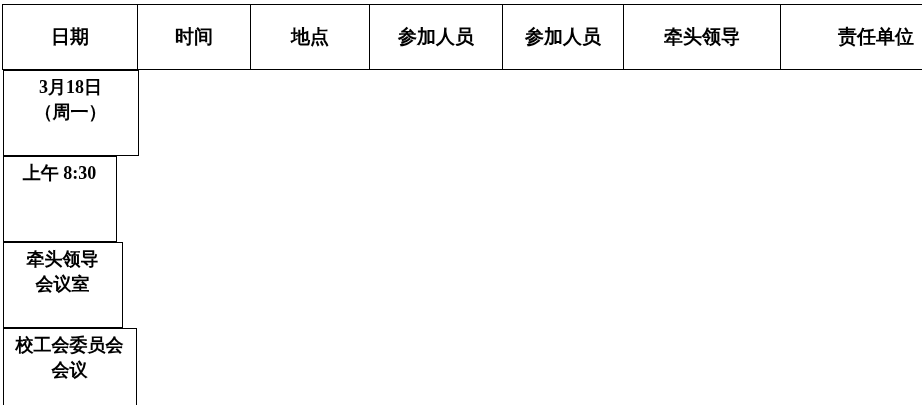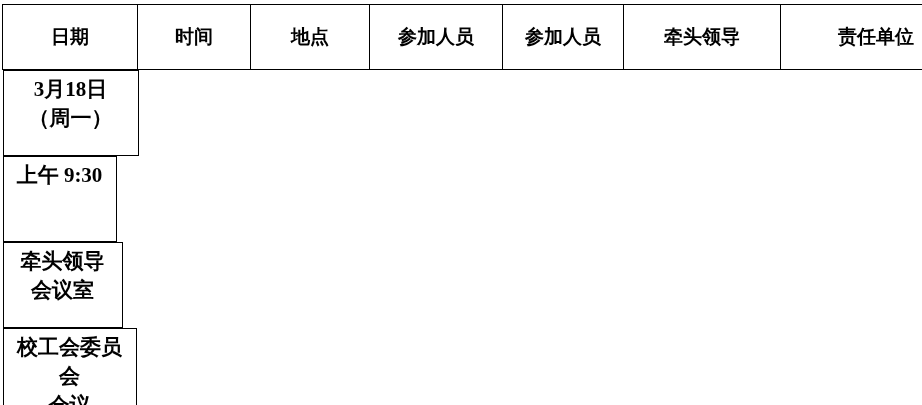--- a/index.html
+++ b/index.html
@@ -24,21 +24,21 @@
     border-collapse: collapse;
     width: 916px;
     margin: 2px auto 0 auto;
     table-layout: fixed;
   }
   table.schedule th,
   table.schedule td {
     border: 1px solid #000000;
     text-align: center;
     vertical-align: middle;
-    font-size: 21px;
+    font-size: 18px;
     line-height: 1.38;
     padding: 4px 4px;
     font-weight: bold;
     font-family: "Liberation Serif", "DejaVu Serif", serif;
   }
   table.schedule thead th {
     height: 56px;
     font-size: 19px;
   }
   table.schedule tbody td {
@@ -70,21 +70,21 @@
         <th class="col-content">参加人员</th>
         <th class="col-leader">参加人员</th>
         <th class="col-people">牵头领导</th>
         <th class="col-unit">责任单位</th>
       </tr>
     </thead>
     <tbody>
       <tr>
         <td class="col-date cell-line">3月18日
 （周一）</td>
-        <td class="col-time cell-line">上午 9:30</td>
+        <td class="col-time cell-line">上午 8:30</td>
         <td class="col-place cell-line">牵头领导
 会议室</td>
         <td class="col-content cell-line">校工会委员会
 会议</td>
 
       </tr>
 
     </tbody>
   </table>
 </div>

